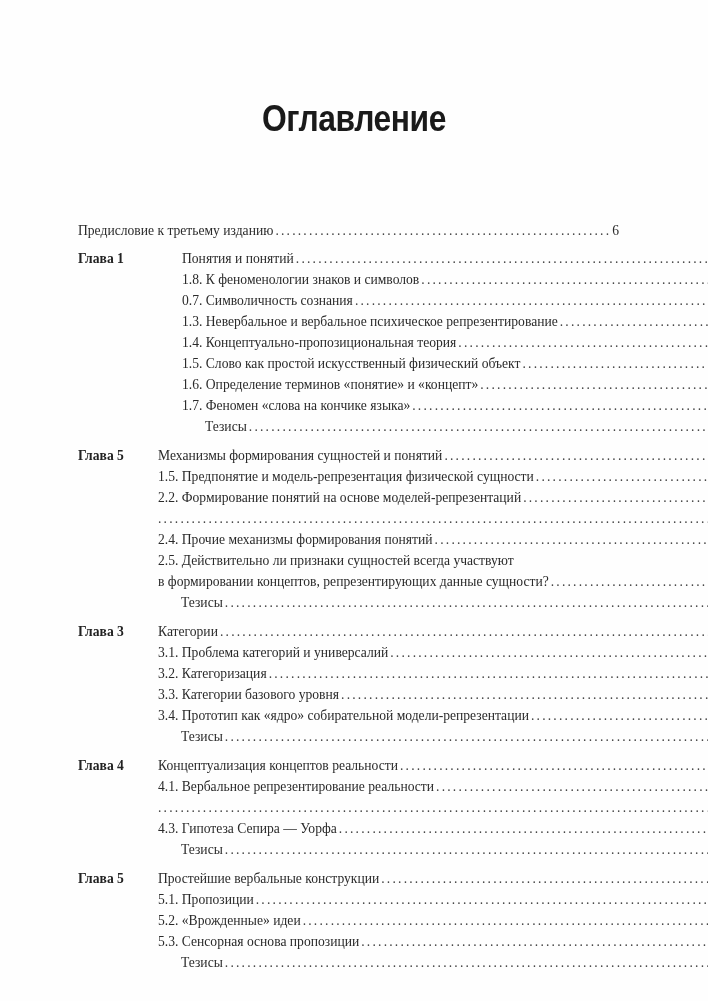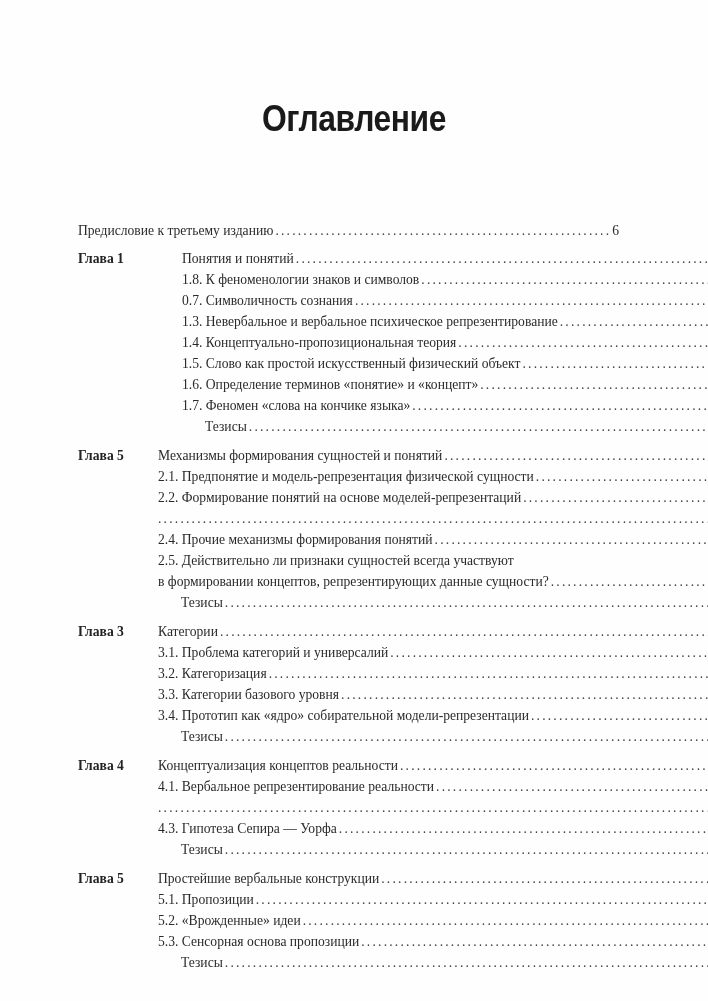--- a/index.html
+++ b/index.html
@@ -101,21 +101,21 @@
         </div>
       </div>
       <div class="chapter">
         <div class="chapter-label">Глава 5</div>
         <div class="chapter-body">
           <div class="row ">
             <span class="text">Механизмы формирования сущностей и понятий</span>
             <span class="dots">...............................................................................................................................................</span>
           </div>
           <div class="row ">
-            <span class="text">2.1. Предпонятие и модель-репрезентация физической сущности</span>
+            <span class="text">1.5. Предпонятие и модель-репрезентация физической сущности</span>
             <span class="dots">...............................................................................................................................................</span>
           </div>
           <div class="row ">
             <span class="text">2.2. Формирование понятий на основе моделей-репрезентаций</span>
             <span class="dots">...............................................................................................................................................</span>
           </div>
           <div class="row ">
             <span class="dots">...............................................................................................................................................</span>
           </div>
           <div class="row ">

